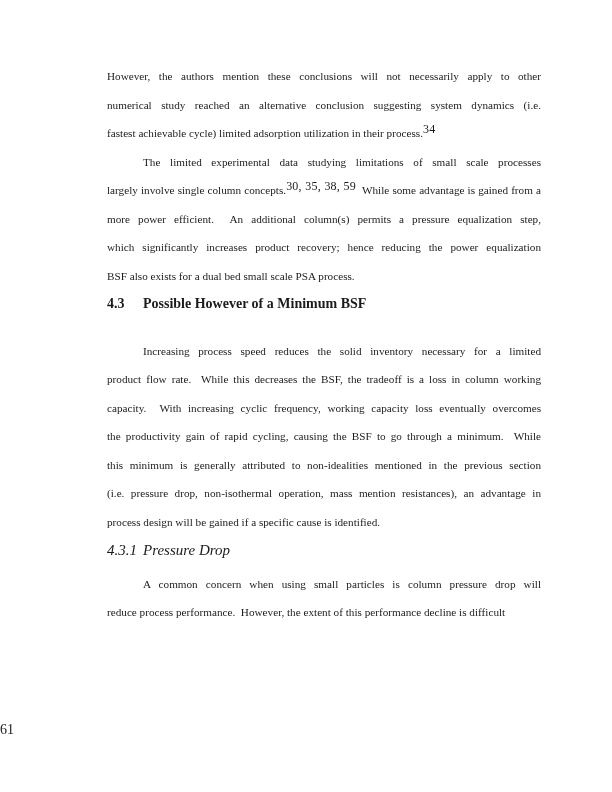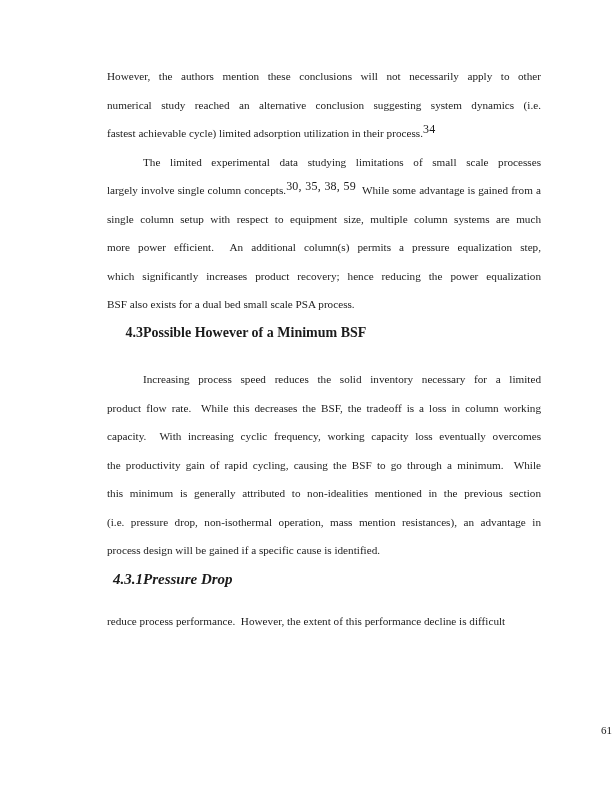--- a/index.html
+++ b/index.html
@@ -44,68 +44,67 @@
     line-height: 28.5px;
     font-weight: bold;
     font-size: 14px;
     margin-bottom: 18px;
     white-space: pre;
   }
   .subheading-row {
     height: 28.5px;
     line-height: 28.5px;
     font-style: italic;
-    font-weight: bold;
+    font-weight: normal;
     font-size: 15px;
-    margin-bottom: 14px;
+    margin-bottom: 5px;
     white-space: pre;
   }
   .heading-num {
     display: inline-block;
     width: 36px;
     font-style: inherit;
-    text-align: right;
   }
   .page-number {
     position: absolute;
     top: 722px;
     left: 0;
     width: 100%;
-    text-align: right;
-    font-size: 11px;
+    text-align: left;
+    font-size: 14px;
     line-height: 16px;
   }
 </style>
 </head>
 <body>
 
 <div class="page">
   <div class="textblock">
       <div class="para">
         <div class="line"><span>However, the authors mention these conclusions will not necessarily apply to other</span></div>
         <div class="line"><span>numerical study reached an alternative conclusion suggesting system dynamics (i.e.</span></div>
         <div class="line para-end"><span>fastest achievable cycle) limited adsorption utilization in their process.</span><span class="sup">34</span></div>
       </div>
       <div class="para">
         <div class="line first-indent"><span>The limited experimental data studying limitations of small scale processes</span></div>
         <div class="line"><span>largely involve single column concepts.</span><span class="sup">30, 35, 38, 59</span><span>  While some advantage is gained from a</span></div>
-        <div class="line"><span>single column setup with respect to equipment size, multiple column systems are much</span></div>
         <div class="line"><span>more power efficient.  An additional column(s) permits a pressure equalization step,</span></div>
         <div class="line"><span>which significantly increases product recovery; hence reducing the power equalization</span></div>
         <div class="line para-end"><span>BSF also exists for a dual bed small scale PSA process.</span></div>
       </div>
       <div class="heading-row"><span class="heading-num">4.3</span><span>Possible However of a Minimum BSF</span></div>
       <div class="para">
         <div class="line first-indent"><span>Increasing process speed reduces the solid inventory necessary for a limited</span></div>
         <div class="line"><span>product flow rate.  While this decreases the BSF, the tradeoff is a loss in column working</span></div>
         <div class="line"><span>capacity.  With increasing cyclic frequency, working capacity loss eventually overcomes</span></div>
         <div class="line"><span>the productivity gain of rapid cycling, causing the BSF to go through a minimum.  While</span></div>
         <div class="line"><span>this minimum is generally attributed to non-idealities mentioned in the previous section</span></div>
         <div class="line"><span>(i.e. pressure drop, non-isothermal operation, mass mention resistances), an advantage in</span></div>
         <div class="line para-end"><span>process design will be gained if a specific cause is identified.</span></div>
       </div>
       <div class="subheading-row"><span class="heading-num">4.3.1</span><span>Pressure Drop</span></div>
       <div class="para">
+        <div class="line first-indent"><span>A common concern when using small particles is column pressure drop will</span></div>
         <div class="line para-end"><span>reduce process performance.  However, the extent of this performance decline is difficult</span></div>
       </div>
     </div>
   <div class="page-number">61</div>
 </div>
 
 </body></html>

